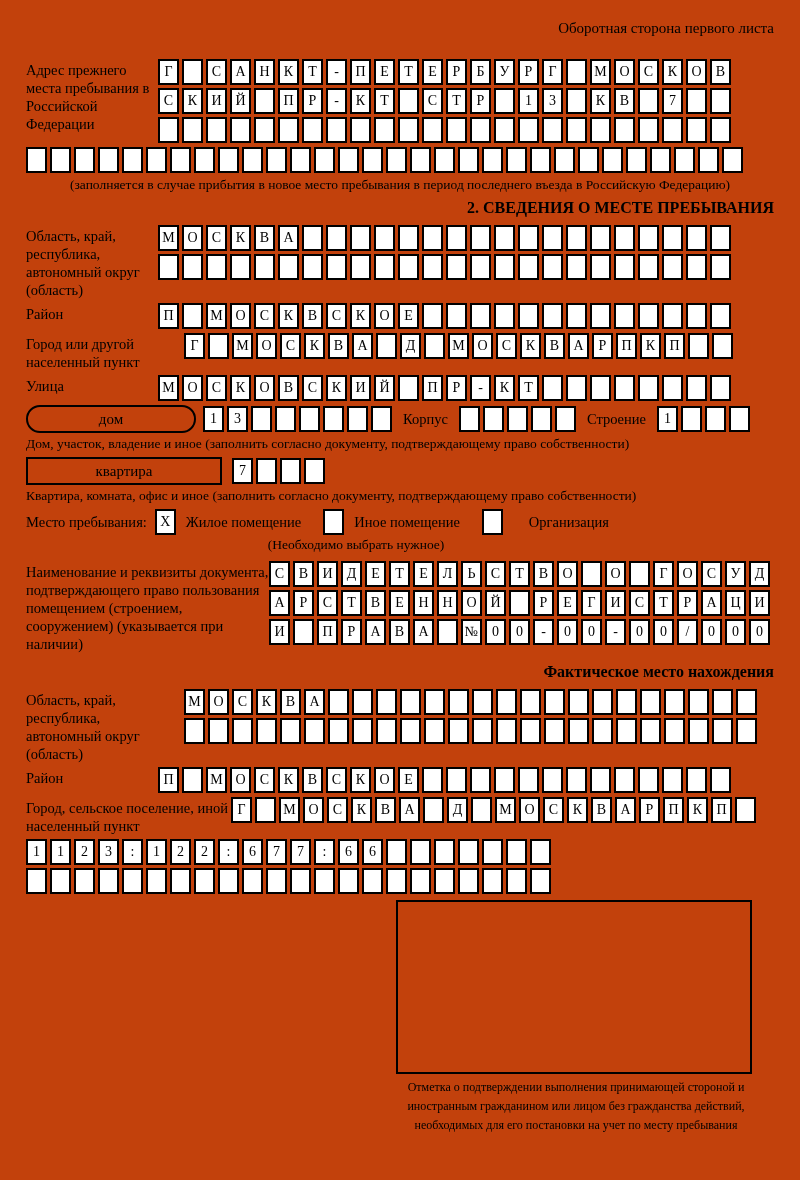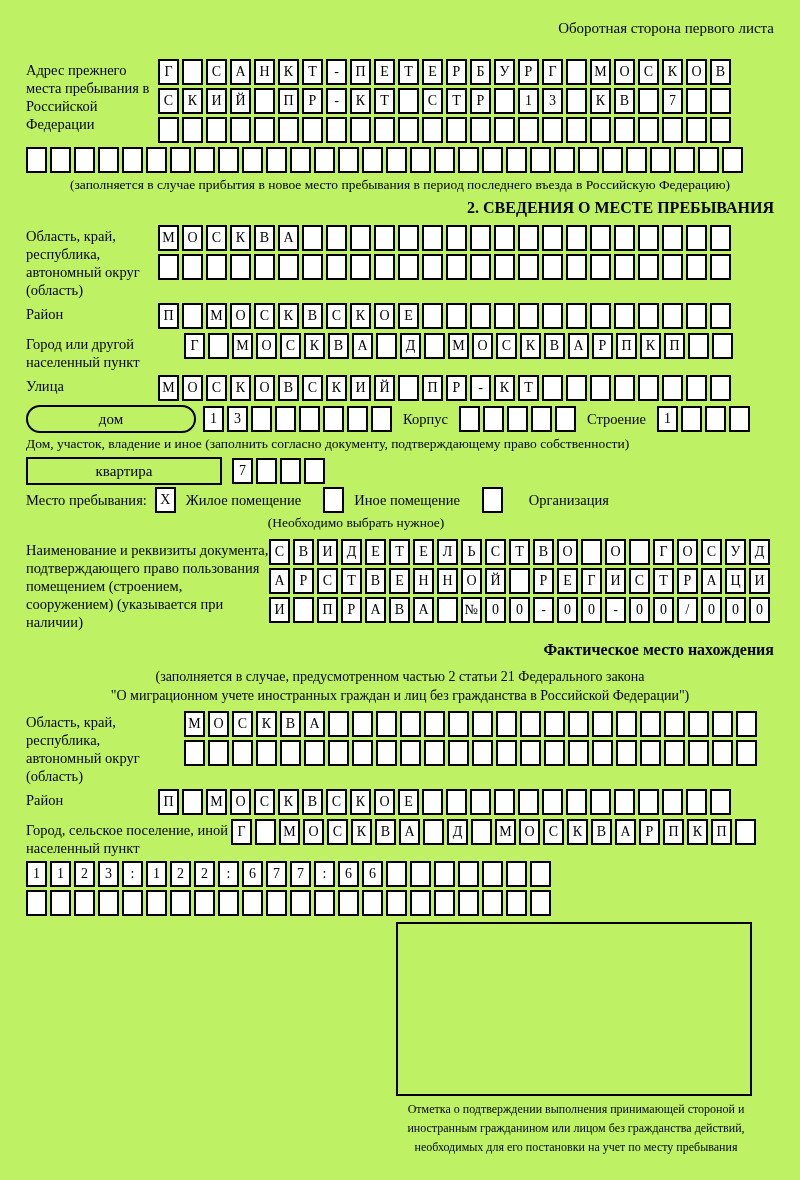--- a/index.html
+++ b/index.html
@@ -1,19 +1,19 @@
 <!DOCTYPE html>
 <html><head>
 <meta charset="utf-8">
 <style>
   html,body { margin:0; padding:0; background:#fff; }
   .page {
     width:800px; height:1180px; box-sizing:border-box;
     padding:20px 26px 0 26px; position:relative; overflow:hidden;
-    font-family:"Liberation Serif", serif; color:#000; background:#bef264;
+    font-family:"Liberation Serif", serif; color:#000; background:#c2410c;
   }
   .top-note { text-align:right; font-size:15px; margin-bottom:22px; }
   .field { display:flex; align-items:flex-start; margin-bottom:4px; }
   .flabel { width:132px; flex:0 0 auto; font-size:14.5px; line-height:18px; padding-top:2px; }
   .flabel.wide { width:243px; }
   .flabel.wider { width:205px; }
   .fboxes { display:flex; flex-direction:column; gap:3px; }
   .boxrow { display:flex; gap:3px; }
   .cell {
     width:21px; height:26px; box-sizing:border-box; border:2px solid #000;
@@ -345,20 +345,21 @@
 
   <div class="dom-row">
     <div class="widebox" style="width:196px;">квартира</div>
     <div class="boxrow" style="margin-left:3px;">
         <div class="cell">7</div>
         <div class="cell"></div>
         <div class="cell"></div>
         <div class="cell"></div>
       </div>
   </div>
+  <div class="caption">Квартира, комната, офис и иное (заполнить согласно документу, подтверждающему право собственности)</div>
 
   <div class="inline-row">
     <span>Место пребывания:</span>
     <span class="opt">
       <span class="boxrow">
           <div class="cell">X</div>
         </span>
       <span>Жилое помещение</span>
     </span>
     <span class="opt" style="margin-left:14px;align-items:center;">
@@ -445,24 +446,20 @@
           <div class="cell">0</div>
           <div class="cell">/</div>
           <div class="cell">0</div>
           <div class="cell">0</div>
           <div class="cell">0</div>
         </div>
     </div>
   </div>
 
   <div class="h-section" style="margin-top:10px;">Фактическое место нахождения</div>
-  <div class="note-center">
-    <div>(заполняется в случае, предусмотренном частью 2 статьи 21 Федерального закона</div>
-    <div>"О миграционном учете иностранных граждан и лиц без гражданства в Российской Федерации")</div>
-  </div>
 
   <div class="field">
     <div class="flabel">Область, край, республика, автономный округ (область)</div>
     <div class="fboxes ml26">
       <div class="boxrow">
           <div class="cell">М</div>
           <div class="cell">О</div>
           <div class="cell">С</div>
           <div class="cell">К</div>
           <div class="cell">В</div>

